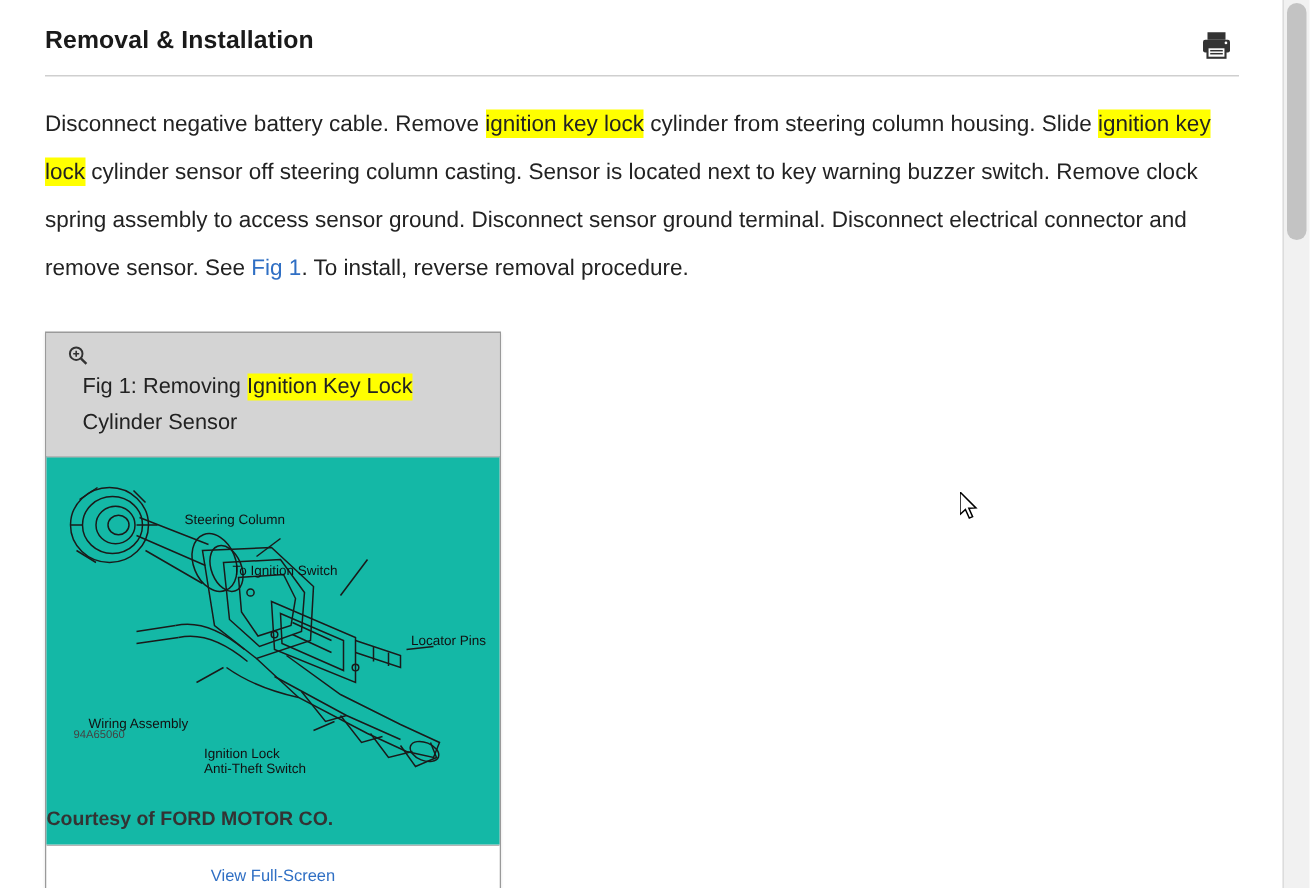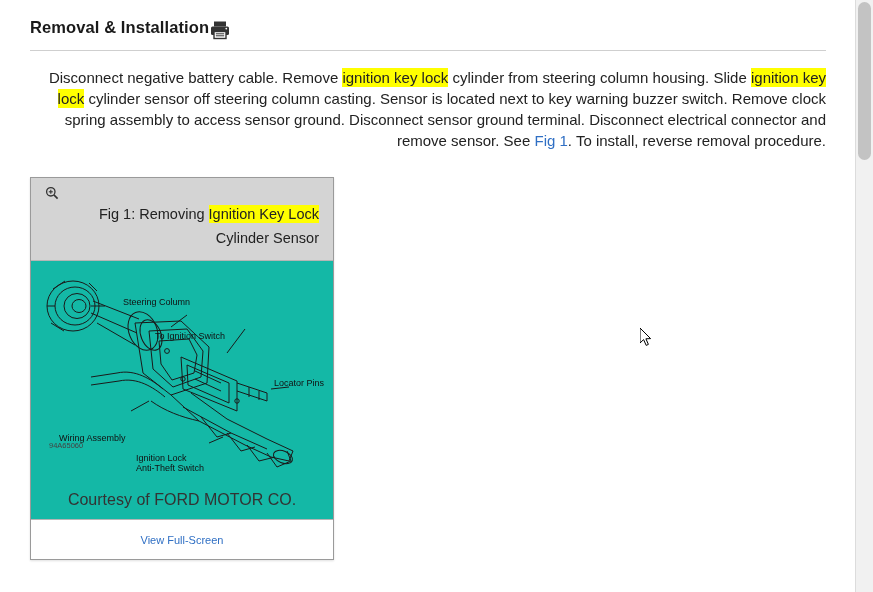--- a/index.html
+++ b/index.html
@@ -23,45 +23,44 @@
     height: 592px;
     background: #ffffff;
     overflow: hidden;
   }
   .content {
     padding: 18px 30px 0 30px;
   }
   .header-row {
     display: flex;
     align-items: flex-start;
-    justify-content: flex-start;
+    justify-content: space-between;
     border-bottom: 1px solid #cfcfcf;
     padding-bottom: 9px;
   }
   .page-title {
     font-size: 16.5px;
     font-weight: bold;
     color: #1a1a1a;
     letter-spacing: 0.1px;
   }
   .print-icon {
     width: 22px;
     height: 22px;
     display: block;
     margin-top: 1px;
     margin-right: 4px;
     cursor: pointer;
   }
   .body-text {
     margin-top: 16px;
     font-size: 15px;
-    line-height: 21px;
+    line-height: 32px;
     color: #222222;
     max-width: 800px;
-    text-align: right;
   }
   .hl {
     background: #ffff00;
     color: #222222;
     padding: 1px 0;
   }
   .link {
     color: #2f6fc4;
     text-decoration: none;
     cursor: pointer;
@@ -69,25 +68,24 @@
 
   .figure-card {
     margin-top: 26px;
     width: 302px;
     border: 1px solid #9a9a9a;
     background: #ffffff;
     box-shadow: 0 1px 2px rgba(0,0,0,0.12);
   }
   .figure-caption-area {
     background: #d4d4d4;
-    padding: 8px 12px 10px 10px;
+    padding: 8px 2px 10px 10px;
     position: relative;
     min-height: 62px;
     box-sizing: border-box;
-    text-align: right;
   }
   .zoom-icon {
     width: 14px;
     height: 14px;
     margin-left: 4px;
     margin-bottom: 2px;
     cursor: pointer;
     display: block;
   }
   .figure-caption {
@@ -102,24 +100,24 @@
     border-top: 1px solid #b5b5b5;
     height: 258px;
     position: relative;
     overflow: hidden;
   }
   .figure-courtesy {
     position: absolute;
     left: 0;
     right: 0;
     bottom: 10px;
-    text-align: center;
-    font-size: 16px;
+    font-size: 13px;
     color: #333333;
     font-family: "Liberation Sans", sans-serif;
+    font-weight: bold;
   }
   .figure-partno {
     position: absolute;
     left: 18px;
     bottom: 69px;
     font-size: 7.5px;
     color: #444444;
   }
   .figure-footer {
     border-top: 1px solid #b5b5b5;

